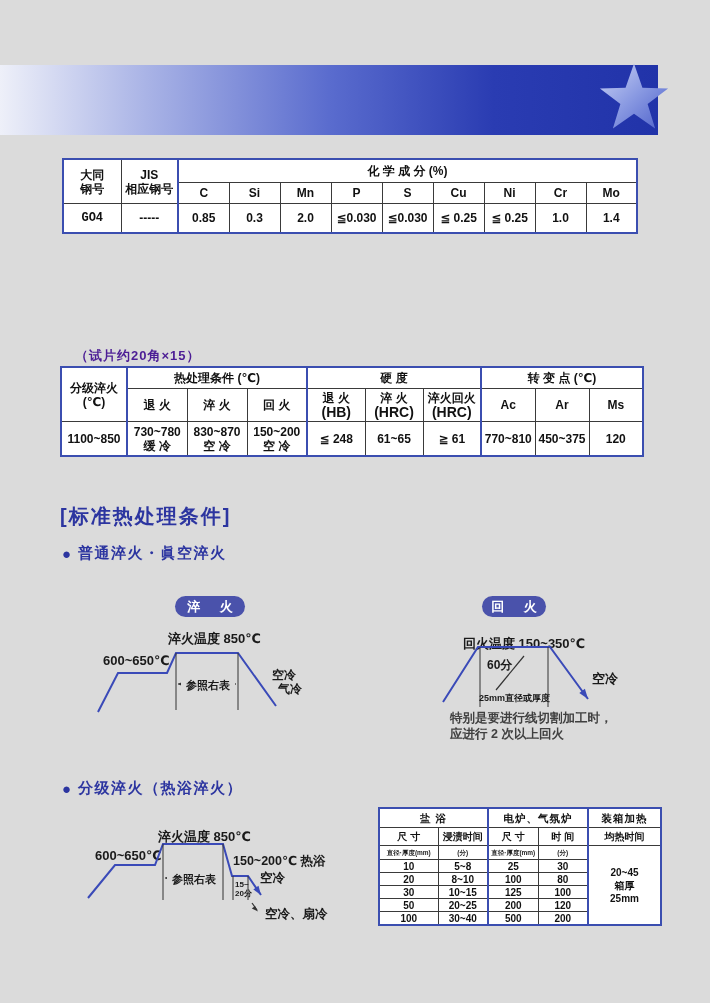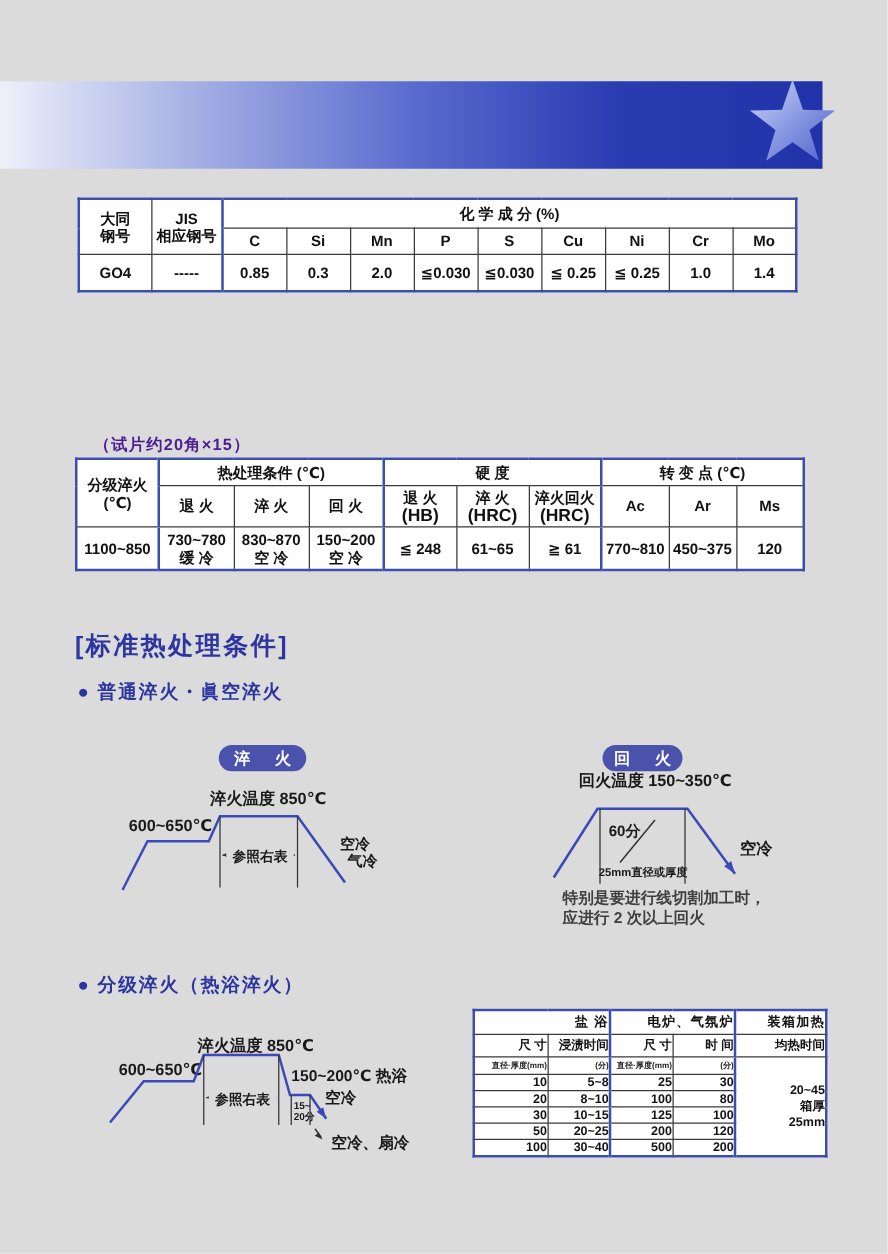--- a/index.html
+++ b/index.html
@@ -23,21 +23,21 @@
   
   .tblwrap { position:absolute; }
   table { border-collapse:collapse; background:#ffffff; table-layout:fixed; border:2px solid #3b4eb0; }
   td {
     border:1px solid #3a3a3a; text-align:center; vertical-align:middle;
     padding:0; font-weight:bold; color:#111; overflow:hidden; white-space:nowrap;
   }
   .sepl { border-left:2px solid #3b4eb0; }
   .chem td { font-size:12px; line-height:14px; }
   .heat td { font-size:12px; line-height:14px; }
-  .bath td { font-size:10px; line-height:11px;text-align:right; }
+  .bath td { font-size:10px; line-height:11px; }
   .bath .grp { font-size:10.5px; letter-spacing:1px; }
   .bath .sub { font-size:6.5px; font-weight:bold; color:#222; }
   .bath .soak { font-size:10px; line-height:13px; }
   .hsub2 { font-size:14px; }
   
   .caption { position:absolute; font-size:13px; font-weight:bold; color:#4c1d95; letter-spacing:1px;margin-left:29px; }
   .mainhead { position:absolute; font-size:20px; font-weight:bold; color:#2c35a0; letter-spacing:2px; }
   .bullet { position:absolute; display:flex; align-items:center; color:#2c35a0; font-weight:bold; }
   .bullet .dot { font-size:15px; margin-right:7px; }
   .bullet .btxt { font-size:15px; letter-spacing:1.5px; }
@@ -112,21 +112,21 @@
         <td>Si</td>
         <td>Mn</td>
         <td>P</td>
         <td>S</td>
         <td>Cu</td>
         <td>Ni</td>
         <td>Cr</td>
         <td>Mo</td>
       </tr>
       <tr>
-        <td style="height:28px;">GO4</td>
+        <td style="height:28px;font-family:Liberation Mono, monospace;">GO4</td>
         <td>-----</td>
         <td class="sepl">0.85</td>
         <td>0.3</td>
         <td>2.0</td>
         <td>≦0.030</td>
         <td>≦0.030</td>
         <td>≦ 0.25</td>
         <td>≦ 0.25</td>
         <td>1.0</td>
         <td>1.4</td>
@@ -238,21 +238,21 @@
     <line x1="93" y1="39" x2="151" y2="39" stroke="#333" stroke-width="1"></line>
     <polygon points="93,39 99,36 99,42" fill="#333"></polygon>
     <polygon points="151,39 145,36 145,42" fill="#333"></polygon>
   </svg>
   <div class="reflabel" style="left:181px; top:678px; width:52px;">参照右表</div>
   <div class="dsmall" style="left:272px; top:667px; font-size:12px;">空冷</div>
   <div class="dsmall" style="left:278px; top:681px; font-size:12px;">气冷</div>
 
   
   <div class="badge" style="left:482px; top:596px; width:64px; height:21px;">回 火</div>
-  <div class="dlabel" style="left:463px; top:616px;">回火温度 150~350℃</div>
+  <div class="dlabel" style="left:463px; top:635px;">回火温度 150~350℃</div>
   <svg class="diag" style="left:430px; top:640px;" width="200" height="75" viewBox="0 0 200 75">
     <polyline points="13,62 48,7 120,7 158,59" fill="none" stroke="#3a4ab8" stroke-width="2"></polyline>
     <polygon points="158,59 149.3,53 154.9,48.8" fill="#3a4ab8"></polygon>
     <line x1="50" y1="7" x2="50" y2="67" stroke="#333" stroke-width="1"></line>
     <line x1="118" y1="7" x2="118" y2="67" stroke="#333" stroke-width="1"></line>
     <line x1="66" y1="50" x2="94" y2="16" stroke="#333" stroke-width="1.2"></line>
   </svg>
   <div class="dsmall" style="left:487px; top:657px; font-size:12px;">60分</div>
   <div class="dsmall" style="left:479px; top:692px; font-size:9px;">25mm直径或厚度</div>
   <div class="dlabel" style="left:592px; top:670px;">空冷</div>

